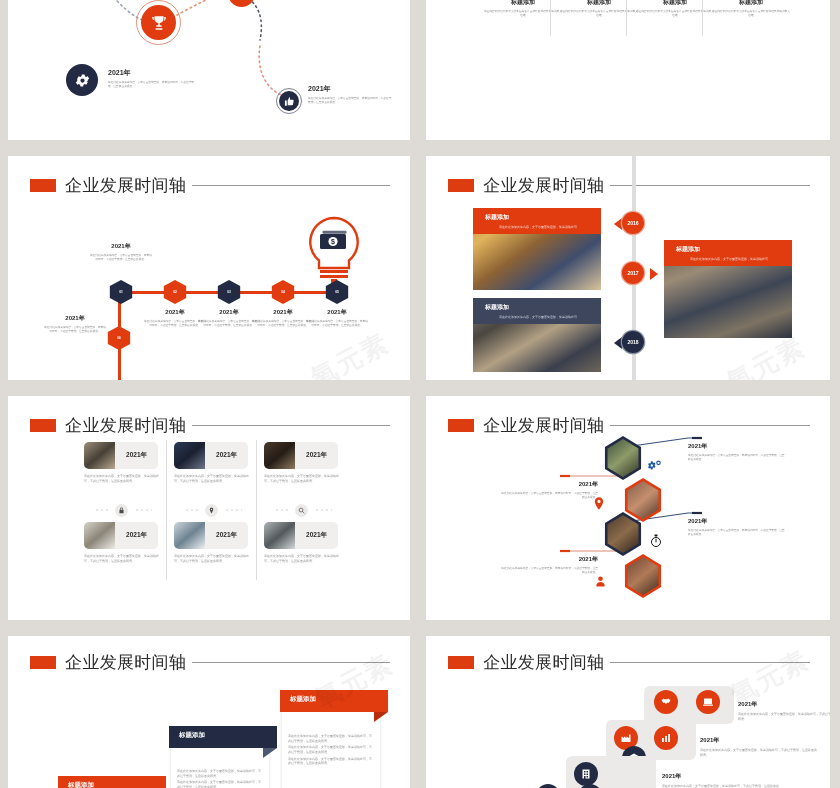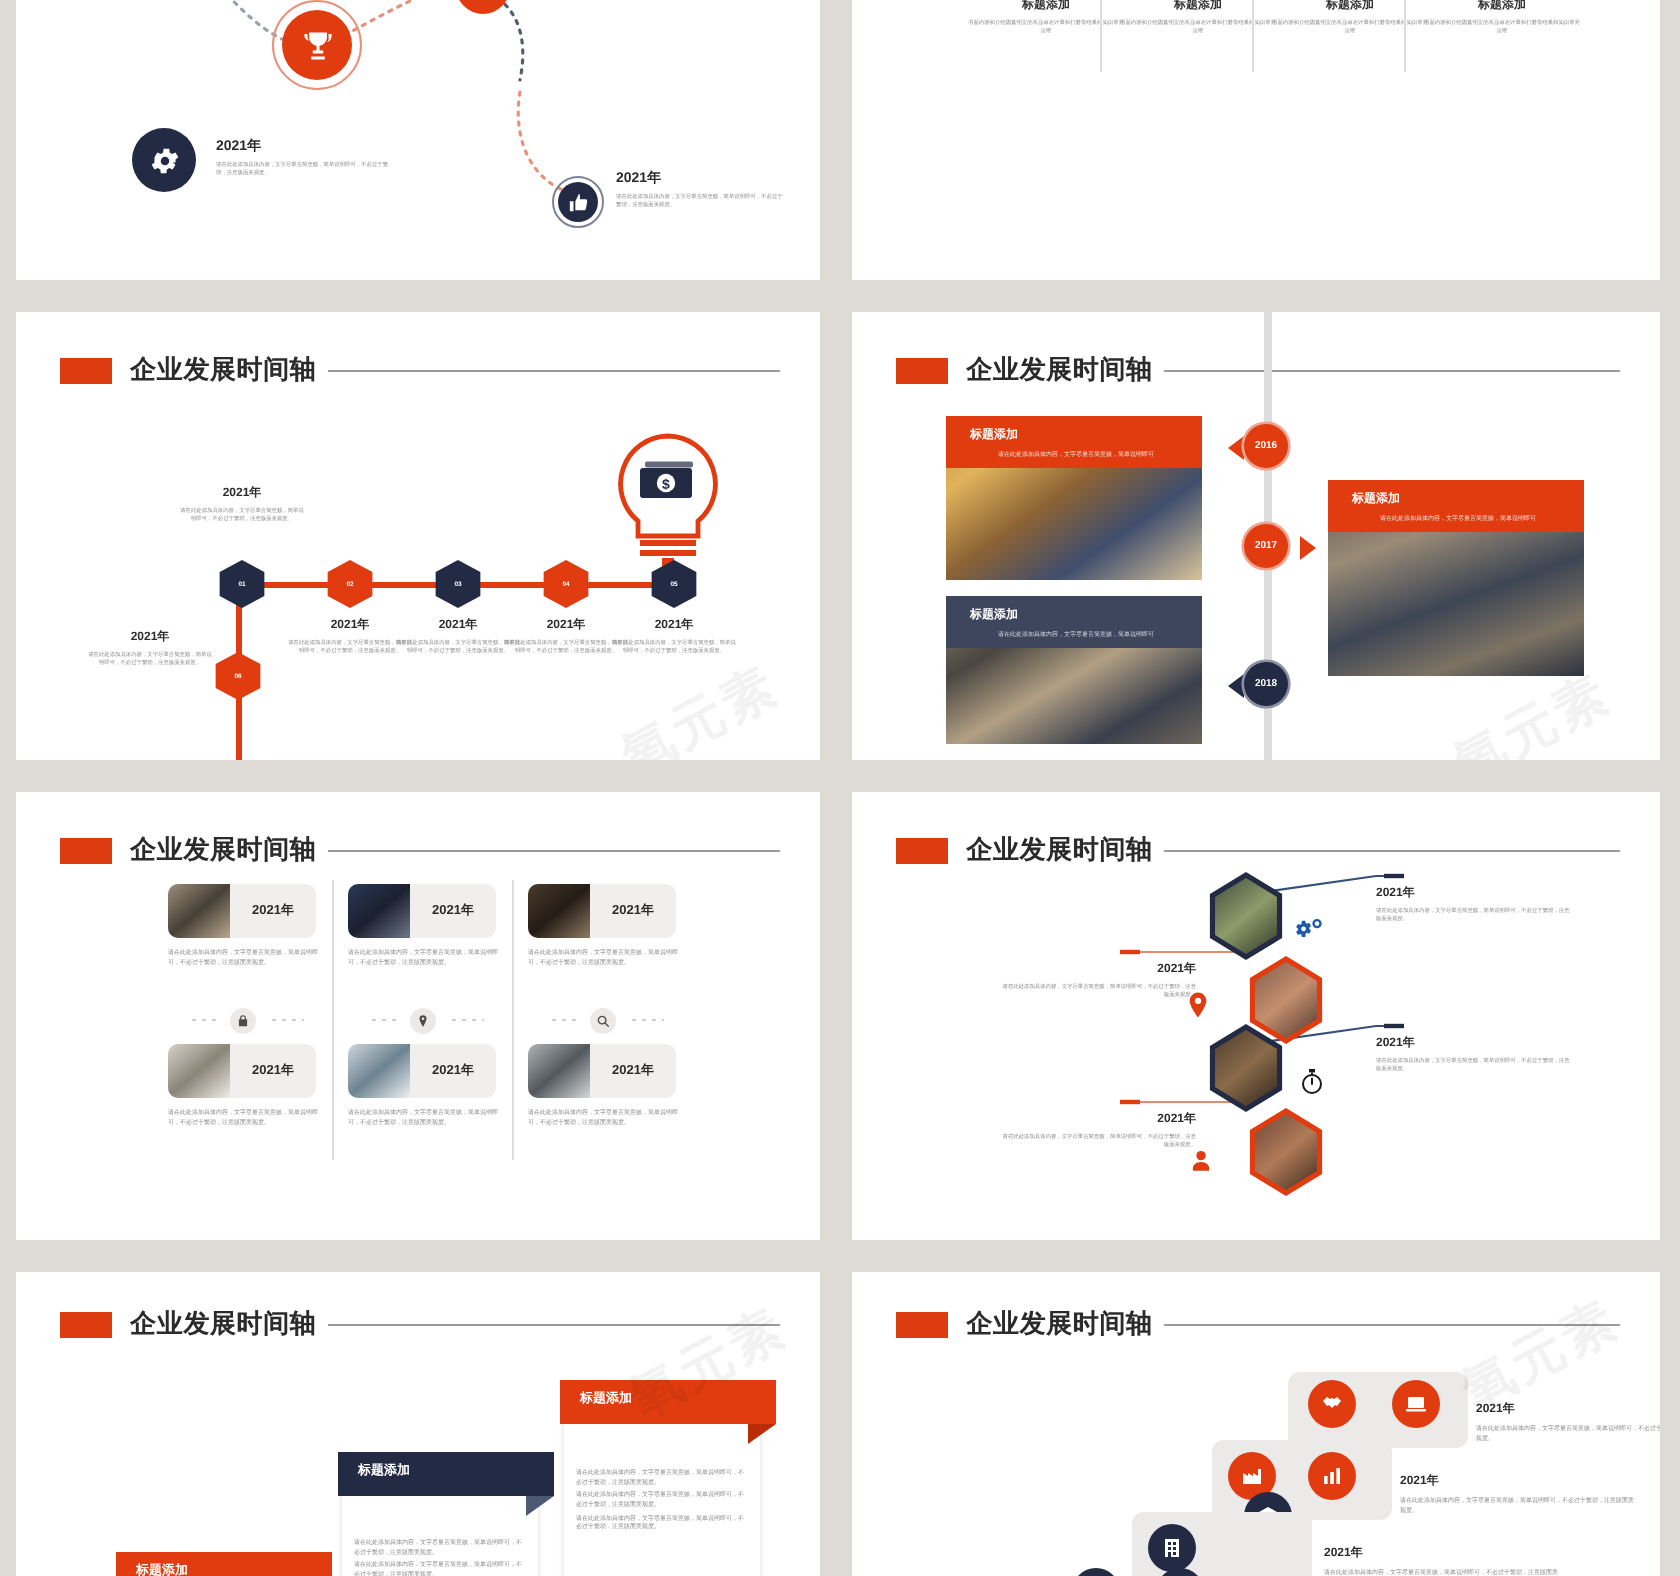--- a/index.html
+++ b/index.html
@@ -12,21 +12,21 @@
   .sheet { position: relative; width: 840px; height: 788px; }
 
   .slide {
     position: absolute;
     background: #ffffff;
     overflow: hidden;
   }
   
   .hdr { position: absolute; left: 5.5%; top: 8.5%; right: 5%; height: 18px; display: flex; align-items: center; }
   .hdr .sq { width: 26px; height: 13px; background: #dd3c10; flex: 0 0 auto; }
-  .hdr .ttl { margin-left: 9px; font-size: 13px; font-weight: bold; color: #2b2b2b; white-space: nowrap; letter-spacing: .3px; }
+  .hdr .ttl { margin-left: 9px; font-size: 17px; font-weight: normal; color: #2b2b2b; white-space: nowrap; letter-spacing: .3px; }
   .hdr .rule { flex: 1 1 auto; height: 1px; background: #9a9a9a; margin-left: 6px; }
 
   .para { font-size: 2.7px; line-height: 1.55; color: #8b8b8b; }
   .para.p3 { font-size: 3px; }
   .yr { font-size: 7px; font-weight: bold; color: #2b2b2b; }
   .yr.sm { font-size: 6px; }
   .ttl2 { font-size: 6.5px; font-weight: bold; color: #fff; }
 
   
   #s1 { left: 8px; top: -72px; width: 402px; height: 226px; }

